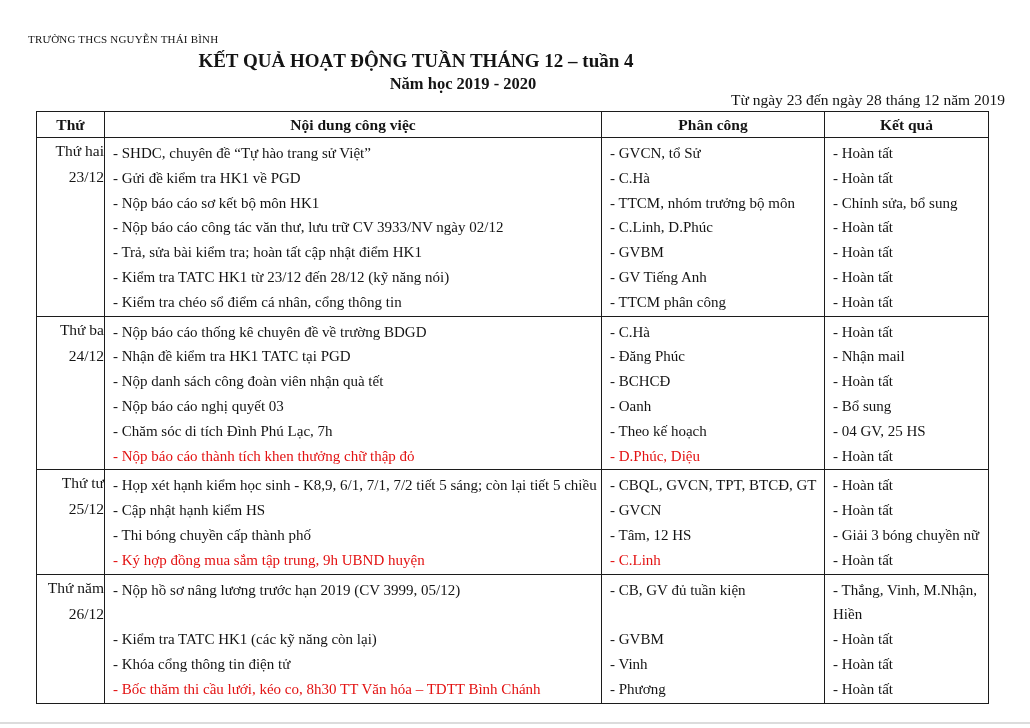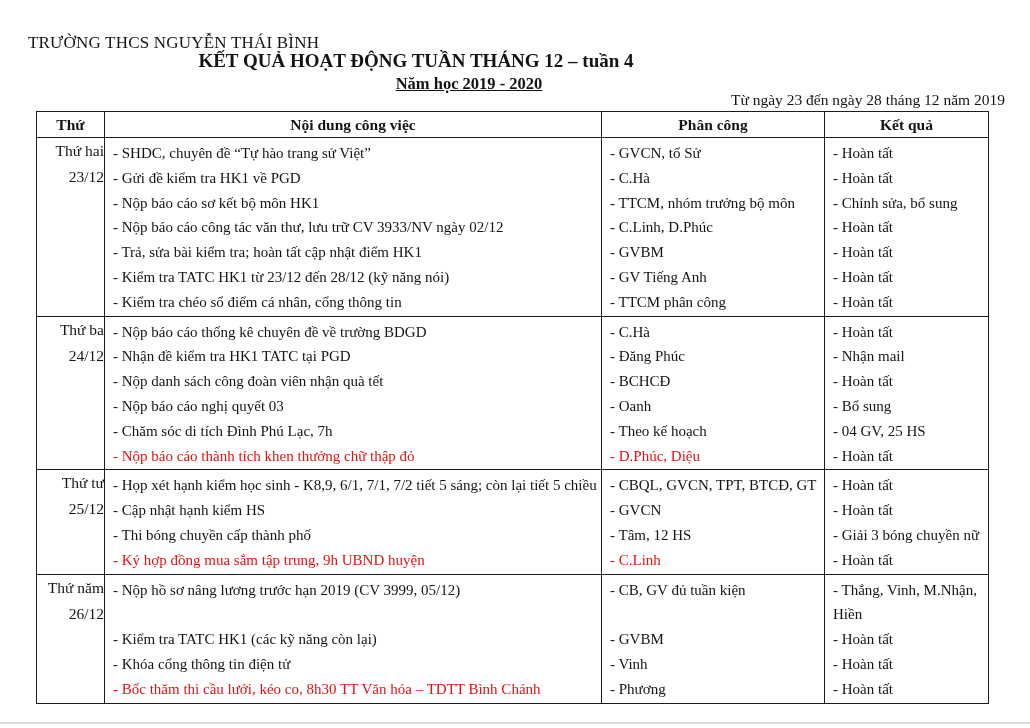--- a/index.html
+++ b/index.html
@@ -1,23 +1,23 @@
 <!DOCTYPE html>
 <html style="--accent-red: #e31212;"><head>
 <meta charset="utf-8">
 <style>
   html,body{margin:0;padding:0;background:#ffffff;}
   body{
     width:1030px;height:728px;position:relative;overflow:hidden;
     font-family:"Liberation Serif","DejaVu Serif",serif;color:#141414;
     -webkit-font-smoothing:antialiased;
   }
-  .school{position:absolute;left:28px;top:33px;font-size:17px;letter-spacing:.2px;}
+  .school{position:absolute;left:28px;top:33px;font-size:11px;letter-spacing:.2px;}
   .title{position:absolute;left:0;top:50px;width:832px;text-align:center;font-weight:bold;font-size:19px;}
-  .subtitle{position:absolute;left:6px;top:74px;width:926px;text-align:center;font-weight:bold;font-size:16.5px;text-decoration:underline;}
+  .subtitle{position:absolute;left:0;top:74px;width:926px;text-align:center;font-weight:bold;font-size:16.5px;}
   .daterange{position:absolute;right:25px;top:91px;font-size:15.5px;}
   table.main{
     position:absolute;left:36px;top:111px;width:952px;
     border-collapse:collapse;table-layout:fixed;
   }
   table.main th,table.main td{
     border:1.6px solid #1c1c1c;padding:0;vertical-align:top;overflow:hidden;
   }
   table.main th{
     font-size:15.5px;font-weight:bold;vertical-align:middle;

